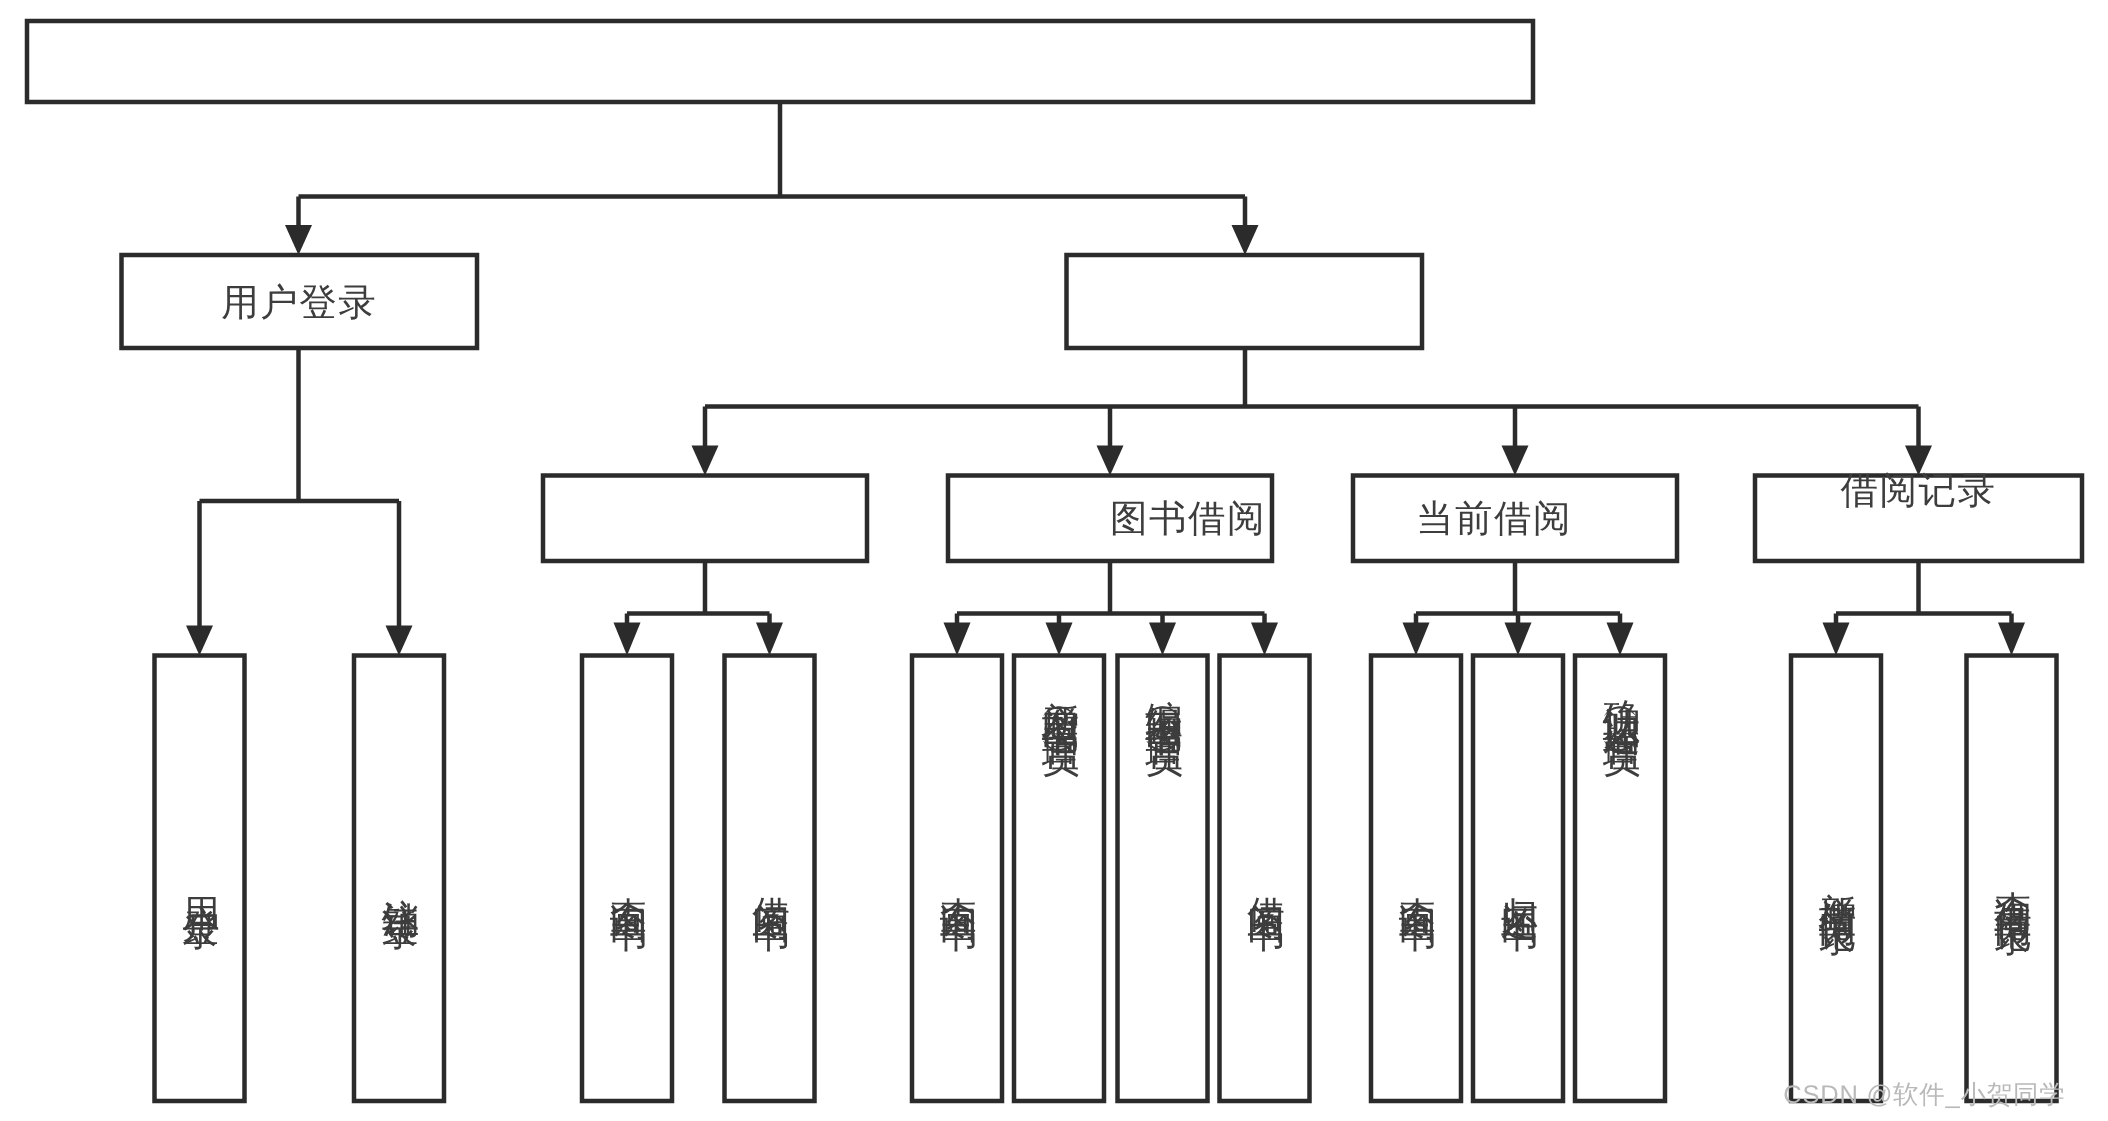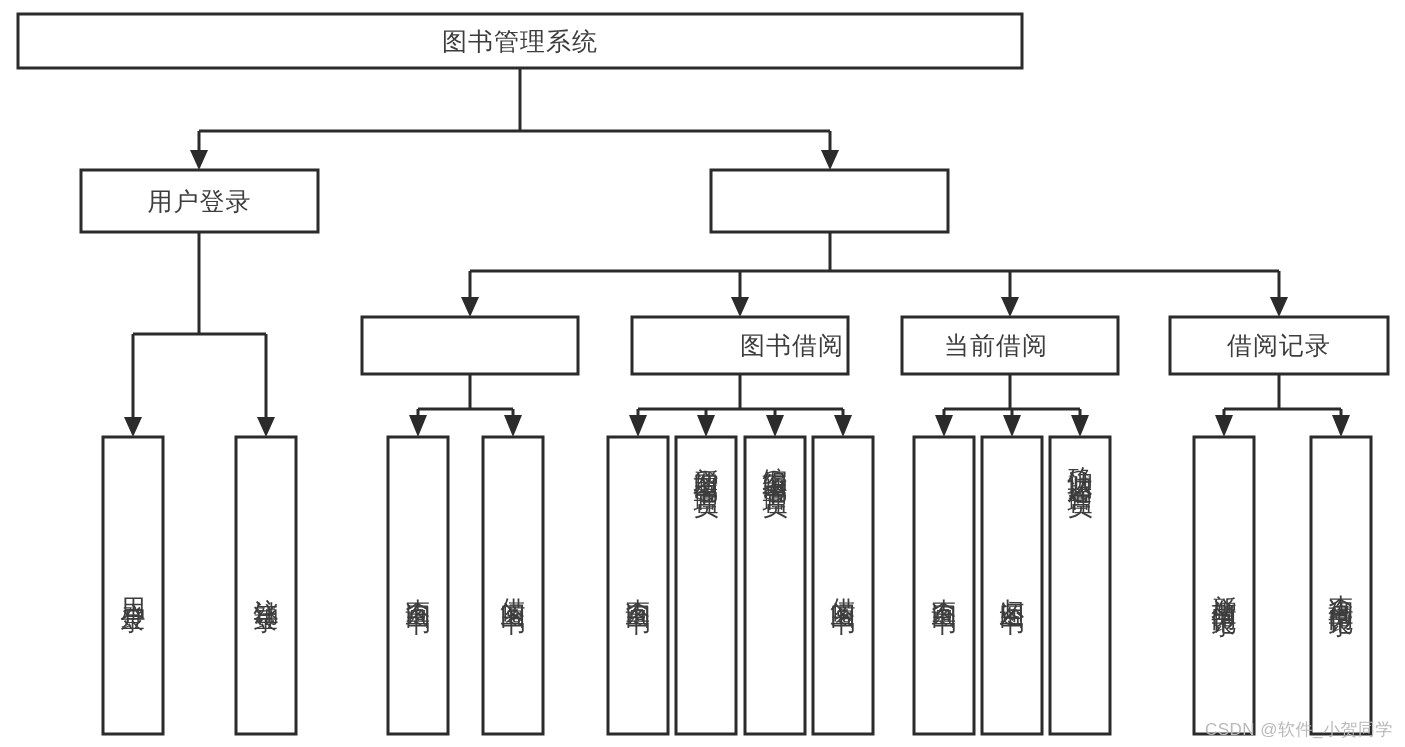--- a/index.html
+++ b/index.html
@@ -67,21 +67,21 @@
   }
   .htext {
     font-family: "Liberation Sans", "DejaVu Sans", sans-serif;
     font-size: 25px;
     letter-spacing: 1px;
     color: #3d3d3d;
     white-space: nowrap;
   }
   #watermark {
     position: absolute;
-    right: 12px;
+    right: 28px;
     bottom: 6px;
     font-family: "Liberation Sans", "DejaVu Sans", sans-serif;
     font-size: 17px;
     color: #b9b9b9;
     letter-spacing: 0.5px;
     white-space: nowrap;
   }
 </style>
 </head>
 <body>
@@ -189,35 +189,32 @@
     <rect class="node-box" x="813" y="437" width="60" height="297"></rect>
 
     <rect class="node-box" x="914" y="437" width="60" height="297"></rect>
     <rect class="node-box" x="982" y="437" width="60" height="297"></rect>
     <rect class="node-box" x="1050" y="437" width="60" height="297"></rect>
 
     <rect class="node-box" x="1194" y="437" width="60" height="297"></rect>
     <rect class="node-box" x="1311" y="437" width="60" height="297"></rect>
   </svg>
 
-  <div class="htext-wrap" style="left:18px; top:14px; width:1004px; height:54px;">
-    <span class="htext">图书管理系统</span>
-  </div>
 
   <div class="htext-wrap" style="left:81px; top:170px; width:237px; height:62px;">
     <span class="htext">用户登录</span>
   </div>
 
   <div class="htext-wrap" style="left:632px; top:317px; width:248px; height:57px;margin-left:36px;">
     <span class="htext">图书借阅</span>
   </div>
   <div class="htext-wrap" style="left:902px; top:317px; width:188px; height:57px;">
     <span class="htext">当前借阅</span>
   </div>
-  <div class="htext-wrap" style="left:1170px; top:317px; width:218px; height:57px;align-items:center;">
+  <div class="htext-wrap" style="left:1170px; top:298px; width:218px; height:57px;align-items:center;">
     <span class="htext">借阅记录</span>
   </div>
 
   <div class="vtext-wrap" style="left:103px; top:437px; width:60px; height:297px; align-items:center;">
     <span class="vtext">用户登录</span>
   </div>
   <div class="vtext-wrap" style="left:236px; top:437px; width:60px; height:297px; align-items:center;">
     <span class="vtext">注销登录</span>
   </div>
 

